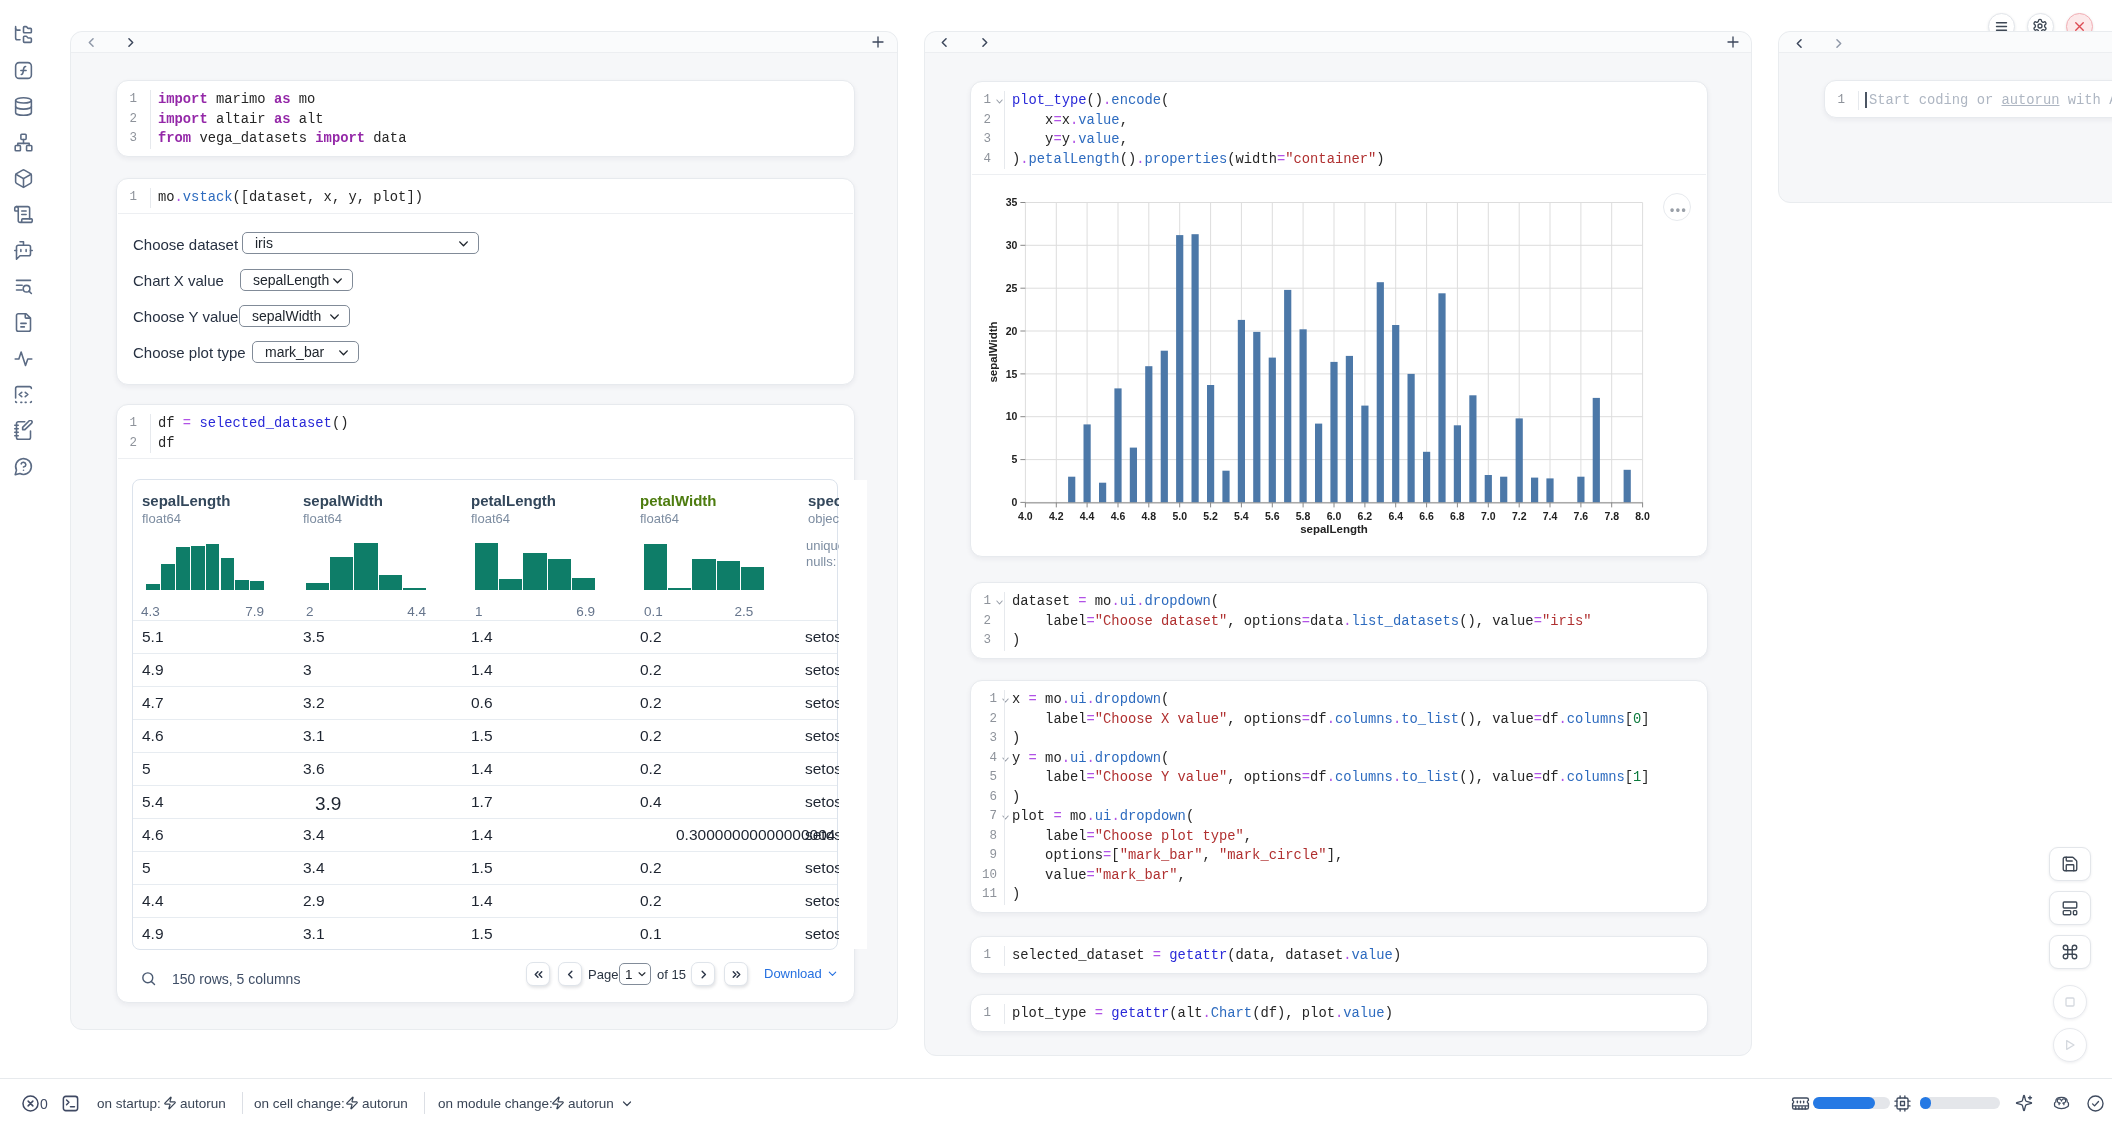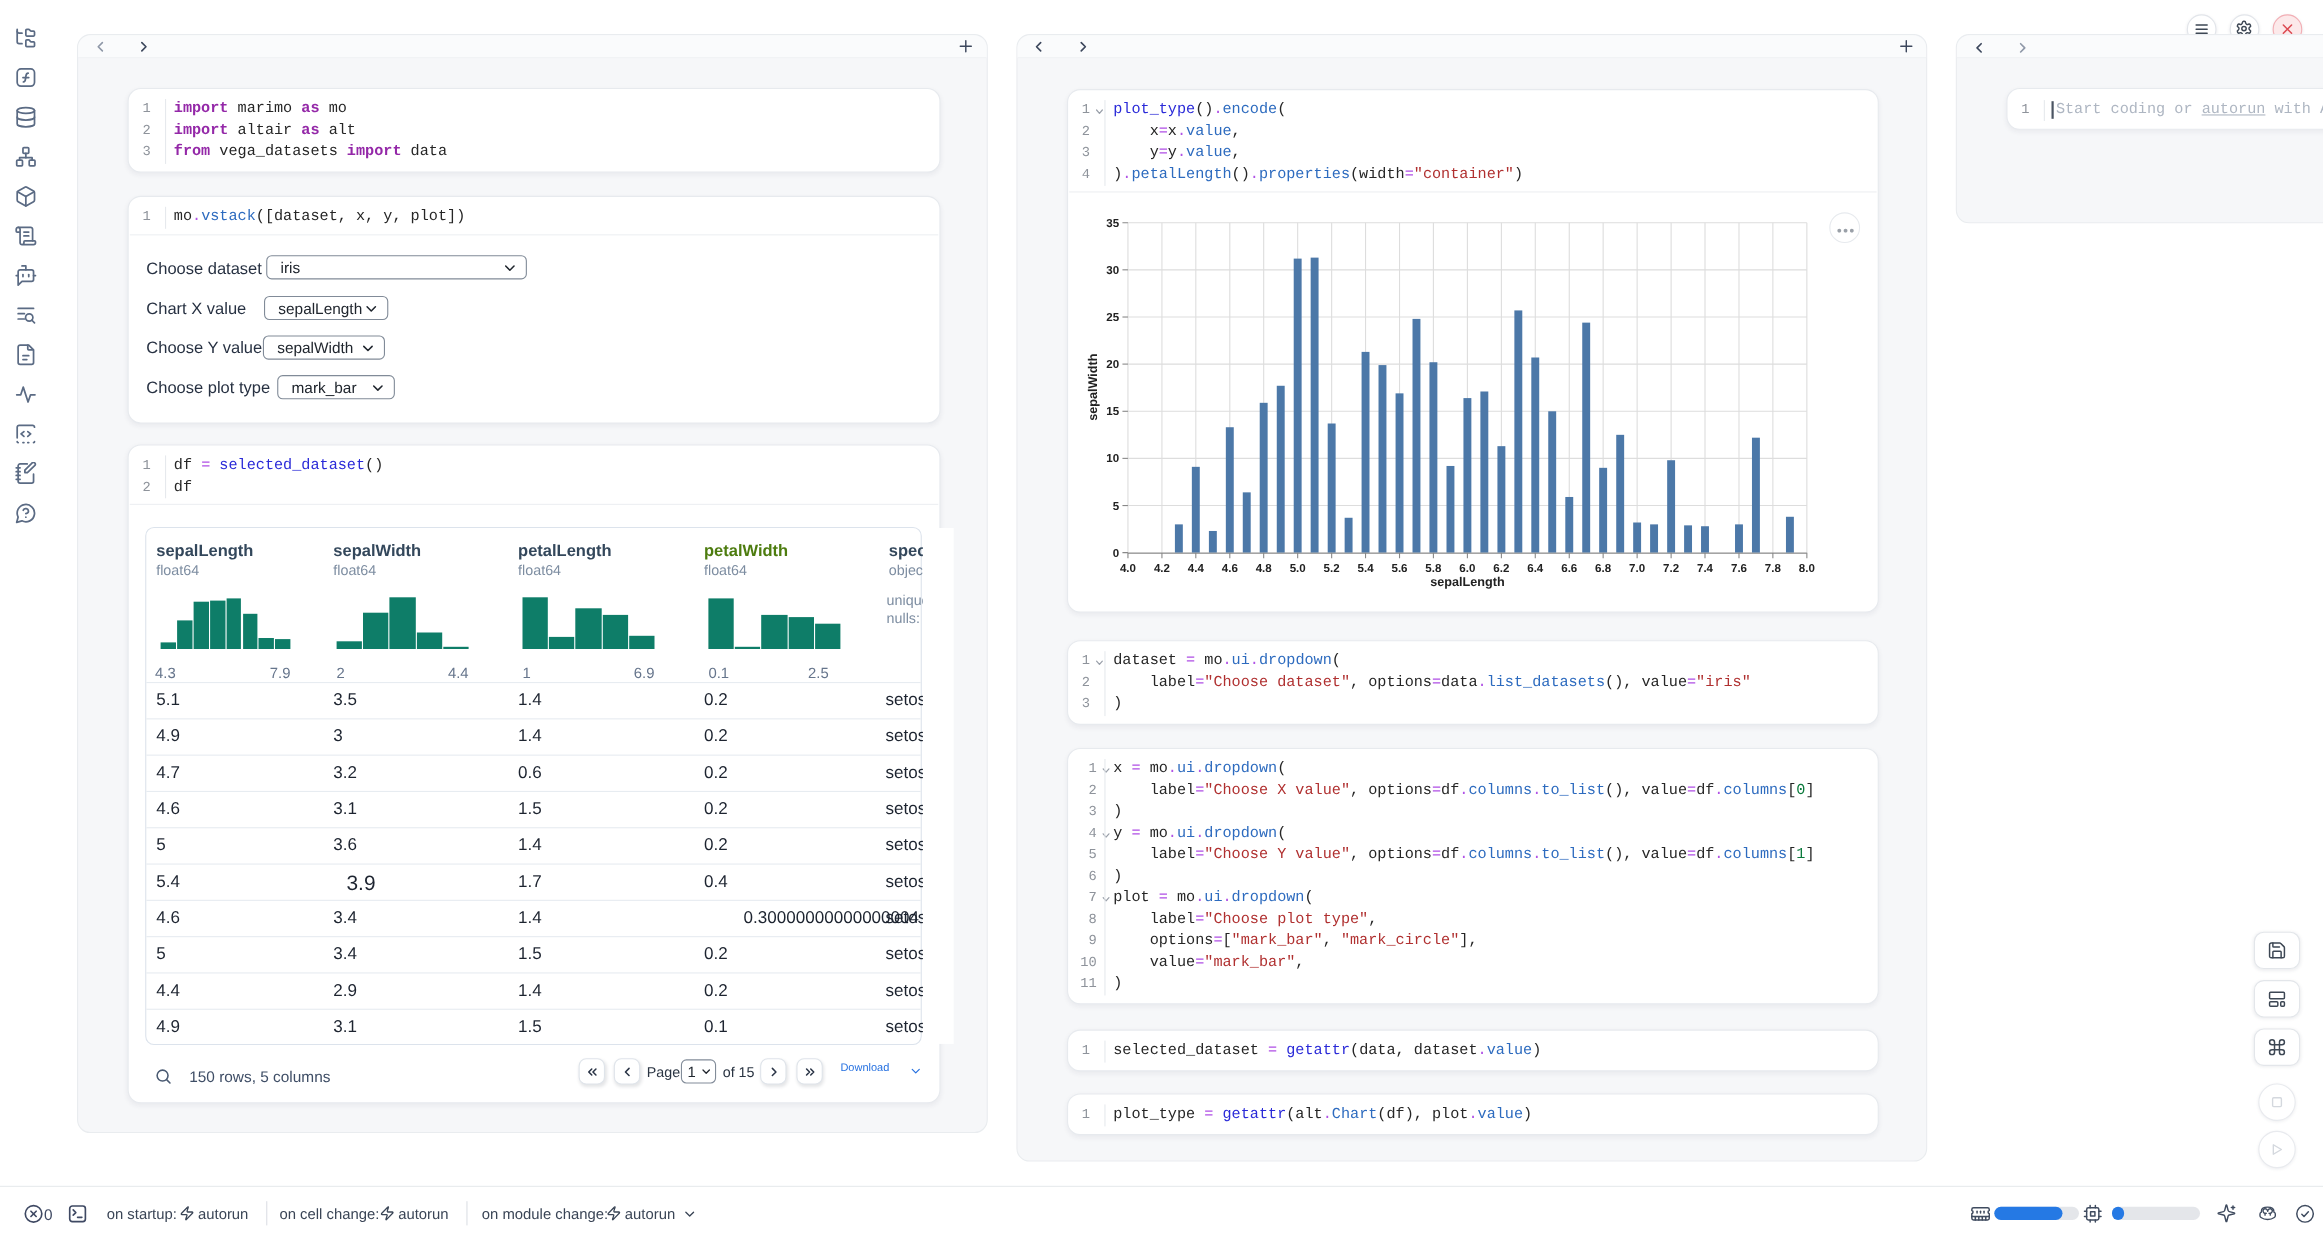--- a/index.html
+++ b/index.html
@@ -314,21 +314,21 @@
   </svg>
 <div class="abs" style="left:657px;top:967px;font-size:13px;color:#2a3442;">of 15</div>
 <div class="abs" style="left:691px;top:962px;width:24px;height:24px;background:#fff;border:1px solid #dfe4ea;border-radius:7px;box-shadow:1px 2px 3px rgba(30,40,60,.12);"></div>
 <svg class="ic abs" style="left:696.5px;top:967.5px" width="13" height="13" viewBox="0 0 24 24" fill="none" stroke="#2b3547" stroke-width="2.6" stroke-linecap="round" stroke-linejoin="round">
     <path d="m9.5 6 6 6-6 6"></path>
   </svg>
 <div class="abs" style="left:724px;top:962px;width:24px;height:24px;background:#fff;border:1px solid #dfe4ea;border-radius:7px;box-shadow:1px 2px 3px rgba(30,40,60,.12);"></div>
 <svg class="ic abs" style="left:729.5px;top:967.5px" width="13" height="13" viewBox="0 0 24 24" fill="none" stroke="#2b3547" stroke-width="2.6" stroke-linecap="round" stroke-linejoin="round">
     <path d="m13 17 5-5-5-5M6 17l5-5-5-5"></path>
   </svg>
-<div class="abs" style="left:764px;top:966px;font-size:10px;color:#2570e0;">Download</div>
+<div class="abs" style="left:764px;top:966px;font-size:13px;color:#2570e0;">Download</div>
 <svg class="ic abs" style="left:826.5px;top:967.5px" width="11" height="11" viewBox="0 0 24 24" fill="none" stroke="#2570e0" stroke-width="2.4" stroke-linecap="round" stroke-linejoin="round">
     <path d="m5 9 7 7 7-7"></path>
   </svg>
 <div class="cell" style="left:970px;top:81px;width:738px;height:476.0px;">
     <div class="gut" style="left:0;top:9.0px;width:20px;">1</div>
     <div class="gut" style="left:0;top:28.5px;width:20px;">2</div>
     <div class="gut" style="left:0;top:48.0px;width:20px;">3</div>
     <div class="gut" style="left:0;top:67.5px;width:20px;">4</div>
     <svg class="abs" style="left:24px;top:15.0px" width="9" height="9" viewBox="0 0 24 24" fill="none" stroke="#9aa0aa" stroke-width="3" stroke-linecap="round" stroke-linejoin="round">
       <path d="m5 8 7 8 7-8"></path>

